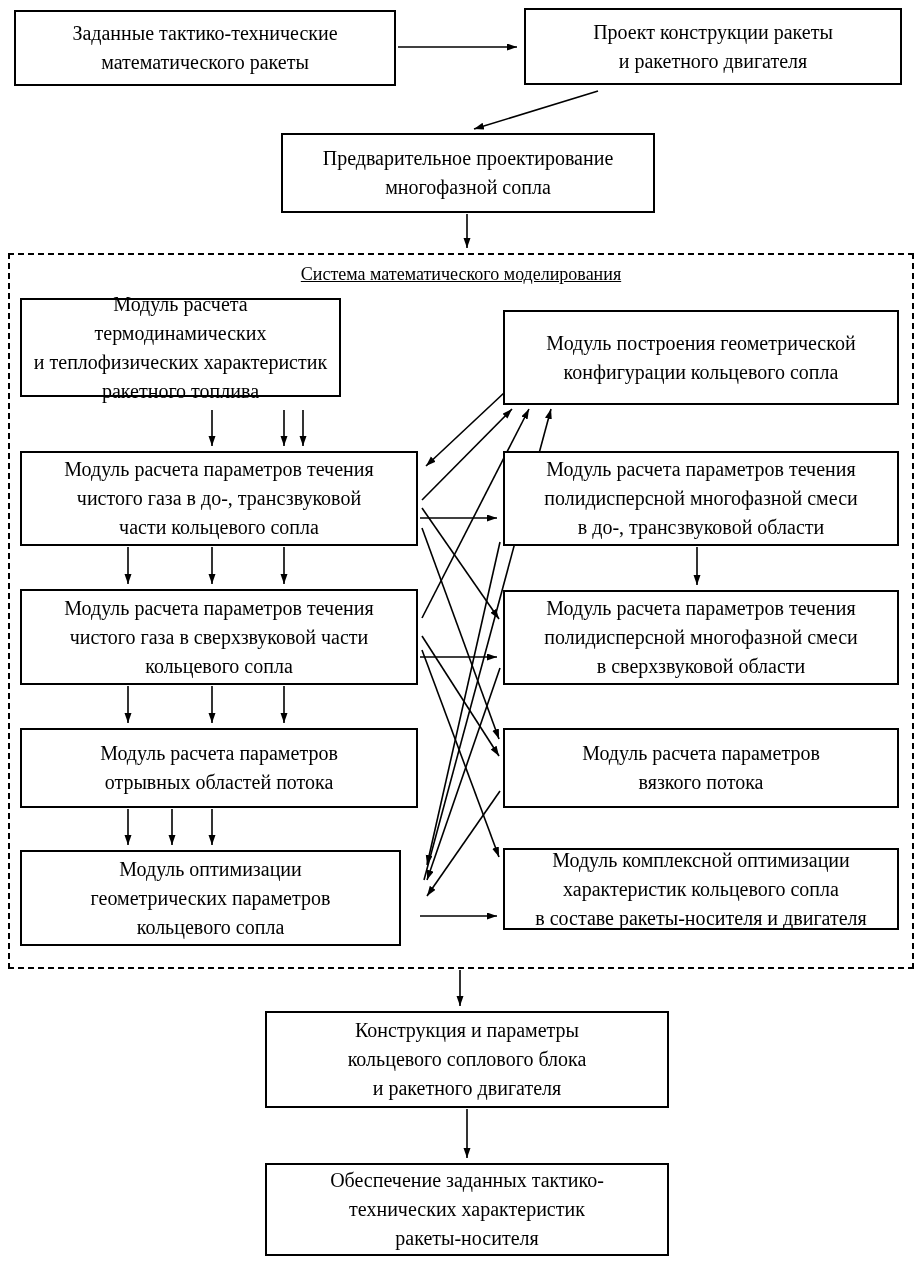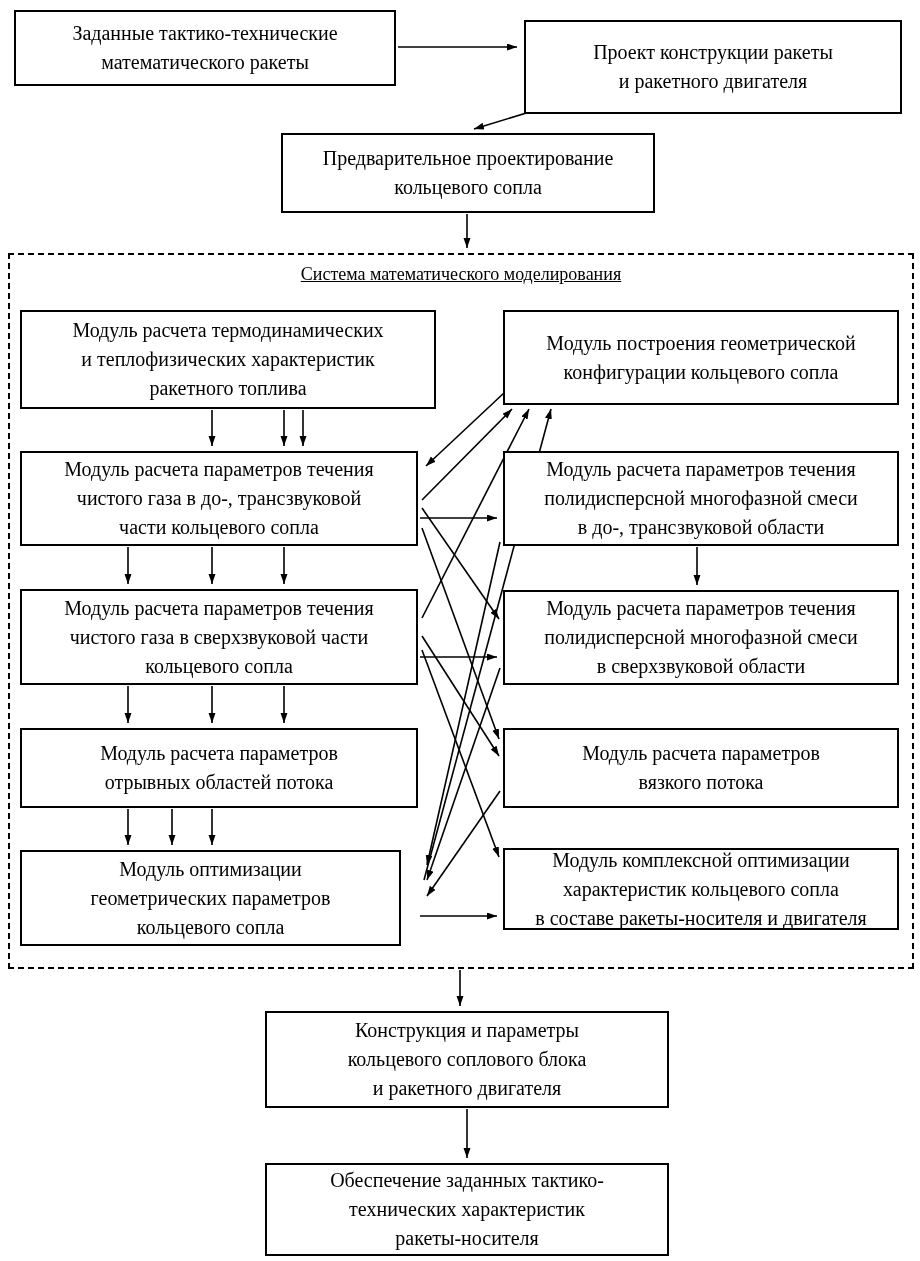--- a/index.html
+++ b/index.html
@@ -98,28 +98,28 @@
       <line x1="500" y1="668" x2="427" y2="880" marker-end="url(#ah)"></line>
       <line x1="500" y1="791" x2="427" y2="896" marker-end="url(#ah)"></line>
 
       <line x1="460" y1="970" x2="460" y2="1006" marker-end="url(#ah)"></line>
       <line x1="467" y1="1109" x2="467" y2="1158" marker-end="url(#ah)"></line>
     </g>
   </svg>
 
   <div class="box" style="left:14px;top:10px;width:382px;height:76px">Заданные тактико-технические
 математического ракеты</div>
-  <div class="box" style="left:524px;top:20px;width:378px;height:94px">Проект конструкции ракеты
+  <div class="box" style="left:524px;top:8px;width:378px;height:77px">Проект конструкции ракеты
 и ракетного двигателя</div>
   <div class="box" style="left:281px;top:133px;width:374px;height:80px">Предварительное проектирование
-кольцевого сопла</div>
+многофазной сопла</div>
 
   <div class="sys-title">Система математического моделирования</div>
 
-  <div class="box" style="left:20px;top:310px;width:416px;height:99px">Модуль расчета термодинамических
+  <div class="box" style="left:20px;top:298px;width:321px;height:99px">Модуль расчета термодинамических
 и теплофизических характеристик
 ракетного топлива</div>
   <div class="box" style="left:20px;top:451px;width:398px;height:95px">Модуль расчета параметров течения
 чистого газа в до-, трансзвуковой
 части кольцевого сопла</div>
   <div class="box" style="left:20px;top:589px;width:398px;height:96px">Модуль расчета параметров течения
 чистого газа в сверхзвуковой части
 кольцевого сопла</div>
   <div class="box" style="left:20px;top:728px;width:398px;height:80px">Модуль расчета параметров
 отрывных областей потока</div>

